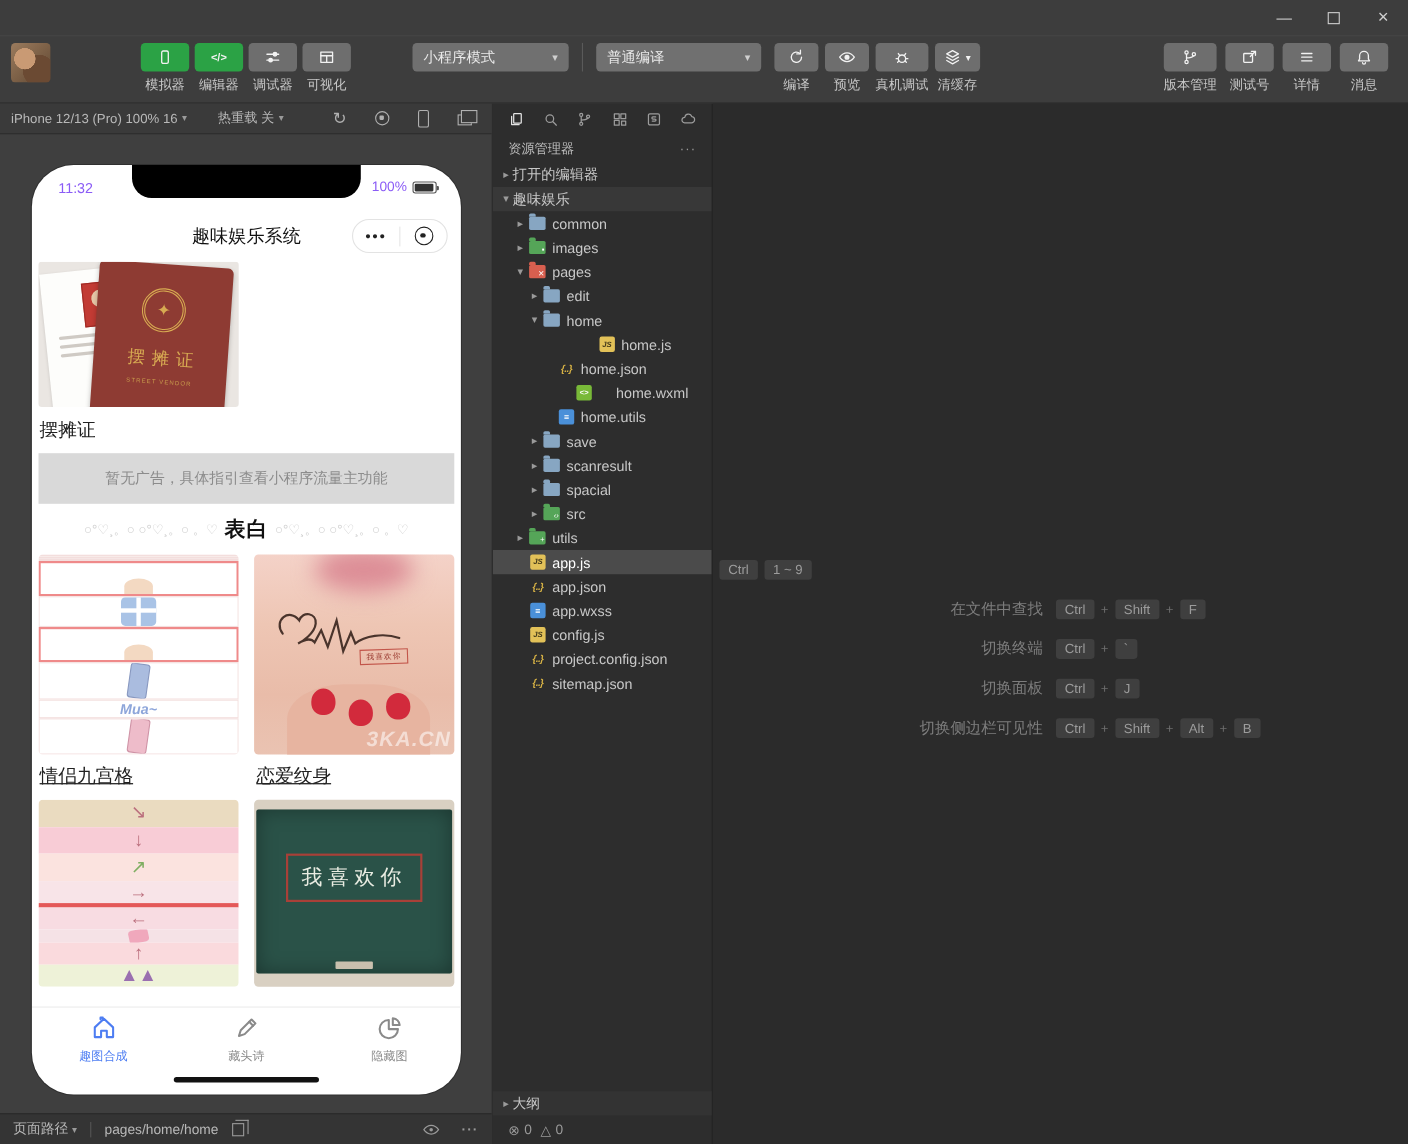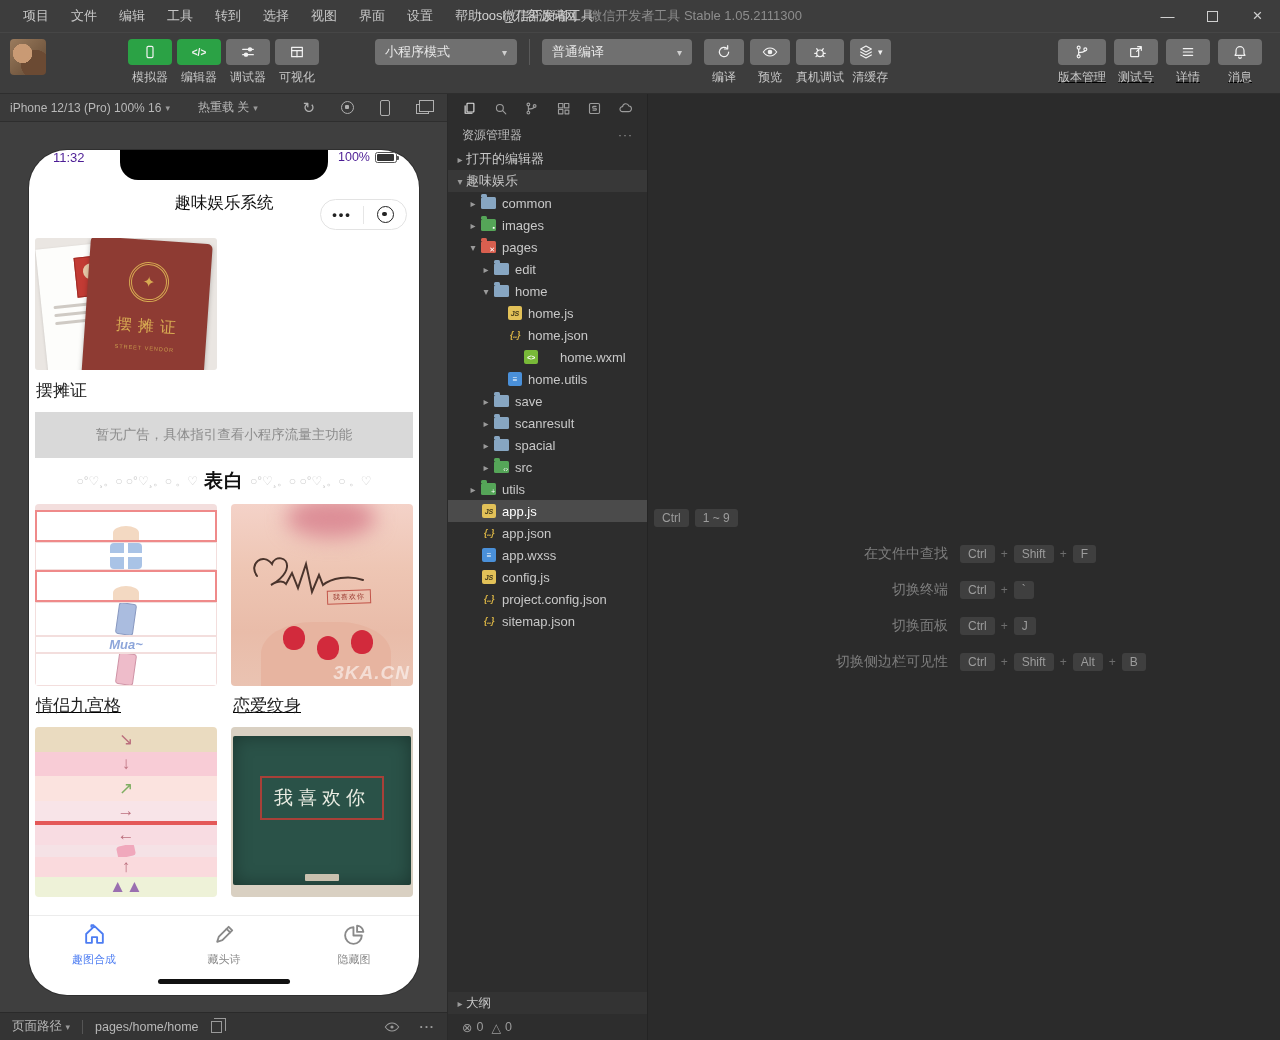--- a/index.html
+++ b/index.html
@@ -35,21 +35,21 @@
   .tbtn .lbl { font-size:12px; color:#c8c8c8; margin-top:4px; white-space:nowrap; }
   .select { height:26px; background:#707070; border-radius:4px; color:#e8e8e8; font-size:13px;
     display:flex; align-items:center; padding:0 10px; margin-top:6px; }
   .select .caret { margin-left:auto; color:#cfcfcf; font-size:10px; padding-left:10px; }
   #modeSelect { width:142px; margin-left:56px; }
   .vsep { width:1px; height:26px; background:#5a5a5a; margin:6px 12px 0 12px; }
   #compileSelect { width:150px; margin-left:0; }
   .action-group { display:flex; margin-left:12px; margin-top:6px; gap:6px; }
   .action-group .tbtn { width:auto; min-width:40px; }
   .action-group .tbtn .pad { width:100%; min-width:40px; padding:0 8px; }
-  .right-group { margin-left:auto; display:flex; gap:8px; margin-top:6px; margin-right:18px;text-decoration:underline; }
+  .right-group { margin-left:auto; display:flex; gap:8px; margin-top:6px; margin-right:18px; }
   .right-group .tbtn { width:auto; min-width:44px; }
   .right-group .tbtn .pad { width:100%; min-width:44px; }
   .icon16 svg { width:16px; height:16px; display:block; }
   .caret-mini { font-size:9px; margin-left:4px; }
 
   
   .main { flex:1; display:flex; min-height:0; }
 
   
   .sim { width:448px; flex:none; display:flex; flex-direction:column; background:#3f3f3f; border-right:1px solid #2a2a2a; }
@@ -64,27 +64,27 @@
   .phone-glyph { width:10px; height:16px; border:1.5px solid #b0b0b0; border-radius:2px; }
   .multiwin { width:13px; height:10px; border:1.5px solid #b0b0b0; position:relative; margin-top:3px; }
   .multiwin::before { content:""; position:absolute; left:2px; top:-5px; width:13px; height:10px; border:1.5px solid #b0b0b0; background:#3a3a3a; }
   .stage { flex:1; position:relative; overflow:hidden; }
 
   
   .phone { position:absolute; left:29px; top:28px; width:390px; height:845px; background:#fff; border-radius:38px;
     overflow:hidden; display:flex; flex-direction:column; box-shadow:0 0 0 1px rgba(0,0,0,.25); }
   .notch { position:absolute; left:50%; transform:translateX(-50%); top:0; width:208px; height:30px; background:#000;
     border-radius:0 0 18px 18px; z-index:5; }
-  .p-status { height:42px; flex:none; display:flex; align-items:flex-start; justify-content:space-between;
-    padding:0 22px 2px 24px; font-size:13px; color:#4c1d95; }
+  .p-status { height:42px; flex:none; display:flex; align-items:center; justify-content:space-between;
+    padding:0 22px 2px 24px; font-size:13px; color:#8b5cf6; }
   .batt-wrap { display:flex; align-items:center; gap:5px; font-size:12.5px; }
   .batt { width:22px; height:11px; border:1px solid #555; border-radius:2.5px; position:relative; }
   .batt::before { content:""; position:absolute; left:1px; top:1px; bottom:1px; width:17px; background:#333; border-radius:1px; }
   .batt::after { content:""; position:absolute; right:-3px; top:3px; width:2px; height:4px; background:#555; border-radius:0 1px 1px 0; }
-  .p-nav { height:46px; flex:none; position:relative; display:flex; justify-content:center;
+  .p-nav { height:46px; flex:none; position:relative; display:flex; align-items:center; justify-content:center;
     font-size:16.5px; color:#111; }
   .capsule { position:absolute; right:12px; top:7px; width:87px; height:31px; border:1px solid #e3e3e3; border-radius:16px;
     display:flex; align-items:center; background:#fff; }
   .capsule .dots { flex:1; text-align:center; color:#222; font-size:13px; letter-spacing:2px; font-weight:bold; }
   .capsule .cdiv { width:1px; height:18px; background:#e6e6e6; }
   .capsule .target { flex:1; display:flex; align-items:center; justify-content:center; }
   .target-o { width:17px; height:17px; border:1.7px solid #222; border-radius:50%; position:relative; }
   .target-o::after { content:""; position:absolute; left:4.6px; top:4.6px; width:4.5px; height:4.5px; background:#222; border-radius:50%; }
 
   .p-feed { flex:1; overflow:hidden; padding:0 6px 0 6px; position:relative; }
@@ -219,36 +219,20 @@
   .sc-keys { display:flex; align-items:center; gap:6px; }
   .kbd { background:#3f3f3f; color:#9c9c9c; font-size:12px; border-radius:3px; padding:2px 8px; min-width:14px; text-align:center; }
   .kplus { color:#6d6d6d; font-size:12px; }
 </style>
 </head>
 <body>
 
 <div id="window">
 
   <header class="titlebar">
-    <nav class="menubar" id="menubar">
-        <span class="menu-item">项目</span>
-        <span class="menu-item">文件</span>
-        <span class="menu-item">编辑</span>
-        <span class="menu-item">工具</span>
-        <span class="menu-item">转到</span>
-        <span class="menu-item">选择</span>
-        <span class="menu-item">视图</span>
-        <span class="menu-item">界面</span>
-        <span class="menu-item">设置</span>
-        <span class="menu-item">帮助</span>
-        <span class="menu-item">微信开发者工具</span>
-      </nav>
-    <div class="wintitle">
-      <span class="t-main">toosl_刀客源码网</span><span class="t-sub"> - </span><span class="t-sub">微信开发者工具 Stable 1.05.2111300</span>
-    </div>
     <div class="winctrl">
       <span>—</span>
       <span>
           <i class="box"></i>
         </span>
       <span style="font-size:17px;">×</span>
     </div>
   </header>
 
   <div class="toolbar">
@@ -661,21 +645,21 @@
           <div class="trow" style="padding-left: 32px;">
             <span class="arr">▸</span>
             <i class="fico" style="background: rgb(135, 166, 194);"></i>
             <span>edit</span>
           </div>
           <div class="trow" style="padding-left: 32px;">
             <span class="arr">▾</span>
             <i class="fico" style="background: rgb(135, 166, 194);"></i>
             <span>home</span>
           </div>
-          <div class="trow" style="padding-left: 45px;">
+          <div class="trow" style="padding-left: 45px; justify-content: center;">
             <span class="arr"></span>
             <i class="filico js">JS</i>
             <span>home.js</span>
           </div>
           <div class="trow" style="padding-left: 45px;">
             <span class="arr"></span>
             <i class="filico json">{..}</i>
             <span>home.json</span>
           </div>
           <div class="trow" style="padding-left: 45px; gap: 16px;">

